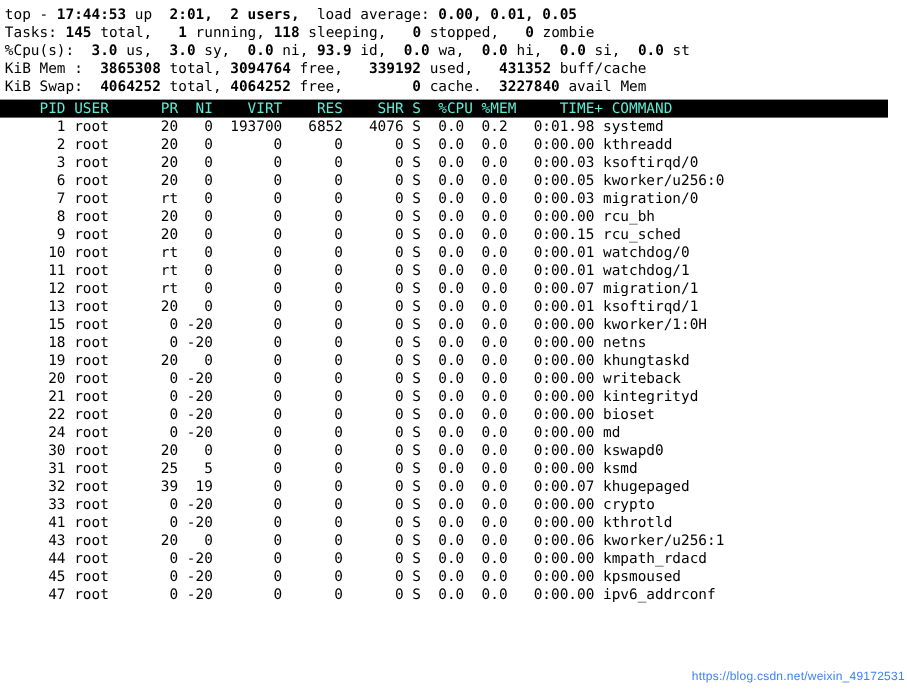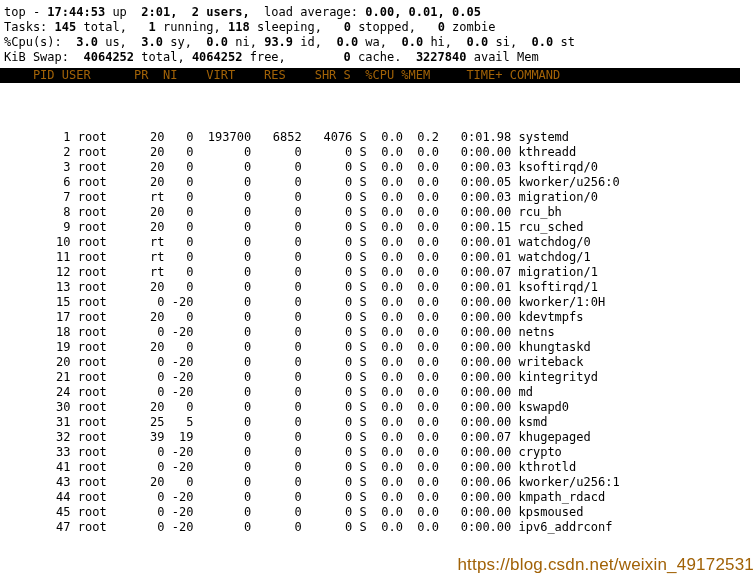--- a/index.html
+++ b/index.html
@@ -31,92 +31,92 @@
   .sline {
     white-space: pre;
     height: 15px;
     font-size: 12px;
     line-height: 15px;
   }
   .b { font-weight: bold; }
 
   .colhead {
     background: #000000;
-    color: #a16207;
+    color: #5eead4;
     white-space: pre;
     height: 15px;
     line-height: 15px;
     font-size: 12px;
     width: 740px;
     margin-top: 3px;
     padding-left: 4px;
     box-sizing: border-box;
     font-weight: normal;
     letter-spacing: 0;
   }
   .rows {
-    padding-left: 20px;
-    margin-top: 47px;
+    padding-left: 4px;
   }
   .prow {
     white-space: pre;
     height: 15px;
     line-height: 15px;
     font-size: 12px;
   }
   .watermark {
     position: absolute;
     right: 2px;
     bottom: 2px;
     font-family: "Liberation Sans", sans-serif;
-    font-size: 17px;
-    color: #a16207;
+    font-size: 10px;
+    color: #3b82f6;
     letter-spacing: 0.2px;
     white-space: nowrap;
     pointer-events: none;
   }
 </style>
 </head>
 <body>
 
 <div class="term">
 
   <div class="summary">
 
     <div class="sline"><span>top - </span><span class="b">17:44:53</span><span> up </span><span class="b"> 2:01,</span><span class="b">  2 users,</span><span>  load average: </span><span class="b">0.00, 0.01, 0.05</span></div>
 
     <div class="sline"><span>Tasks:</span><span> </span><span class="b">145</span><span> total,</span><span>   </span><span class="b">1</span><span> running,</span><span> </span><span class="b">118</span><span> sleeping,</span><span>   </span><span class="b">0</span><span> stopped,</span><span>   </span><span class="b">0</span><span> zombie</span></div>
 
     <div class="sline"><span>%Cpu(s):</span><span>  </span><span class="b">3.0</span><span> us,</span><span>  </span><span class="b">3.0</span><span> sy,</span><span>  </span><span class="b">0.0</span><span> ni,</span><span> </span><span class="b">93.9</span><span> id,</span><span>  </span><span class="b">0.0</span><span> wa,</span><span>  </span><span class="b">0.0</span><span> hi,</span><span>  </span><span class="b">0.0</span><span> si,</span><span>  </span><span class="b">0.0</span><span> st</span></div>
 
+    <div class="sline"><span>KiB Mem :</span><span>  </span><span class="b">3865308</span><span> total,</span><span> </span><span class="b">3094764</span><span> free,</span><span>   </span><span class="b">339192</span><span> used,</span><span>   </span><span class="b">431352</span><span> buff/cache</span></div>
 
     <div class="sline"><span>KiB Swap:</span><span>  </span><span class="b">4064252</span><span> total,</span><span> </span><span class="b">4064252</span><span> free,</span><span>        </span><span class="b">0</span><span> cache.</span><span>  </span><span class="b">3227840</span><span> avail Mem</span></div>
 
   </div>
 
   <div class="colhead">    PID USER      PR  NI    VIRT    RES    SHR S  %CPU %MEM     TIME+ COMMAND</div>
 
   <div class="rows" id="process-rows">
       <div class="prow">      1 root      20   0  193700   6852   4076 S  0.0  0.2   0:01.98 systemd</div>
       <div class="prow">      2 root      20   0       0      0      0 S  0.0  0.0   0:00.00 kthreadd</div>
       <div class="prow">      3 root      20   0       0      0      0 S  0.0  0.0   0:00.03 ksoftirqd/0</div>
       <div class="prow">      6 root      20   0       0      0      0 S  0.0  0.0   0:00.05 kworker/u256:0</div>
       <div class="prow">      7 root      rt   0       0      0      0 S  0.0  0.0   0:00.03 migration/0</div>
       <div class="prow">      8 root      20   0       0      0      0 S  0.0  0.0   0:00.00 rcu_bh</div>
       <div class="prow">      9 root      20   0       0      0      0 S  0.0  0.0   0:00.15 rcu_sched</div>
       <div class="prow">     10 root      rt   0       0      0      0 S  0.0  0.0   0:00.01 watchdog/0</div>
       <div class="prow">     11 root      rt   0       0      0      0 S  0.0  0.0   0:00.01 watchdog/1</div>
       <div class="prow">     12 root      rt   0       0      0      0 S  0.0  0.0   0:00.07 migration/1</div>
       <div class="prow">     13 root      20   0       0      0      0 S  0.0  0.0   0:00.01 ksoftirqd/1</div>
       <div class="prow">     15 root       0 -20       0      0      0 S  0.0  0.0   0:00.00 kworker/1:0H</div>
-      <div class="prow">     17 root      20   0       0      0      0 S  0.0  0.0   0:00.00 kdevtmpfs</div>
       <div class="prow">     18 root       0 -20       0      0      0 S  0.0  0.0   0:00.00 netns</div>
       <div class="prow">     19 root      20   0       0      0      0 S  0.0  0.0   0:00.00 khungtaskd</div>
       <div class="prow">     20 root       0 -20       0      0      0 S  0.0  0.0   0:00.00 writeback</div>
       <div class="prow">     21 root       0 -20       0      0      0 S  0.0  0.0   0:00.00 kintegrityd</div>
+      <div class="prow">     22 root       0 -20       0      0      0 S  0.0  0.0   0:00.00 bioset</div>
       <div class="prow">     24 root       0 -20       0      0      0 S  0.0  0.0   0:00.00 md</div>
       <div class="prow">     30 root      20   0       0      0      0 S  0.0  0.0   0:00.00 kswapd0</div>
       <div class="prow">     31 root      25   5       0      0      0 S  0.0  0.0   0:00.00 ksmd</div>
       <div class="prow">     32 root      39  19       0      0      0 S  0.0  0.0   0:00.07 khugepaged</div>
       <div class="prow">     33 root       0 -20       0      0      0 S  0.0  0.0   0:00.00 crypto</div>
       <div class="prow">     41 root       0 -20       0      0      0 S  0.0  0.0   0:00.00 kthrotld</div>
       <div class="prow">     43 root      20   0       0      0      0 S  0.0  0.0   0:00.06 kworker/u256:1</div>
       <div class="prow">     44 root       0 -20       0      0      0 S  0.0  0.0   0:00.00 kmpath_rdacd</div>
       <div class="prow">     45 root       0 -20       0      0      0 S  0.0  0.0   0:00.00 kpsmoused</div>
       <div class="prow">     47 root       0 -20       0      0      0 S  0.0  0.0   0:00.00 ipv6_addrconf</div>

